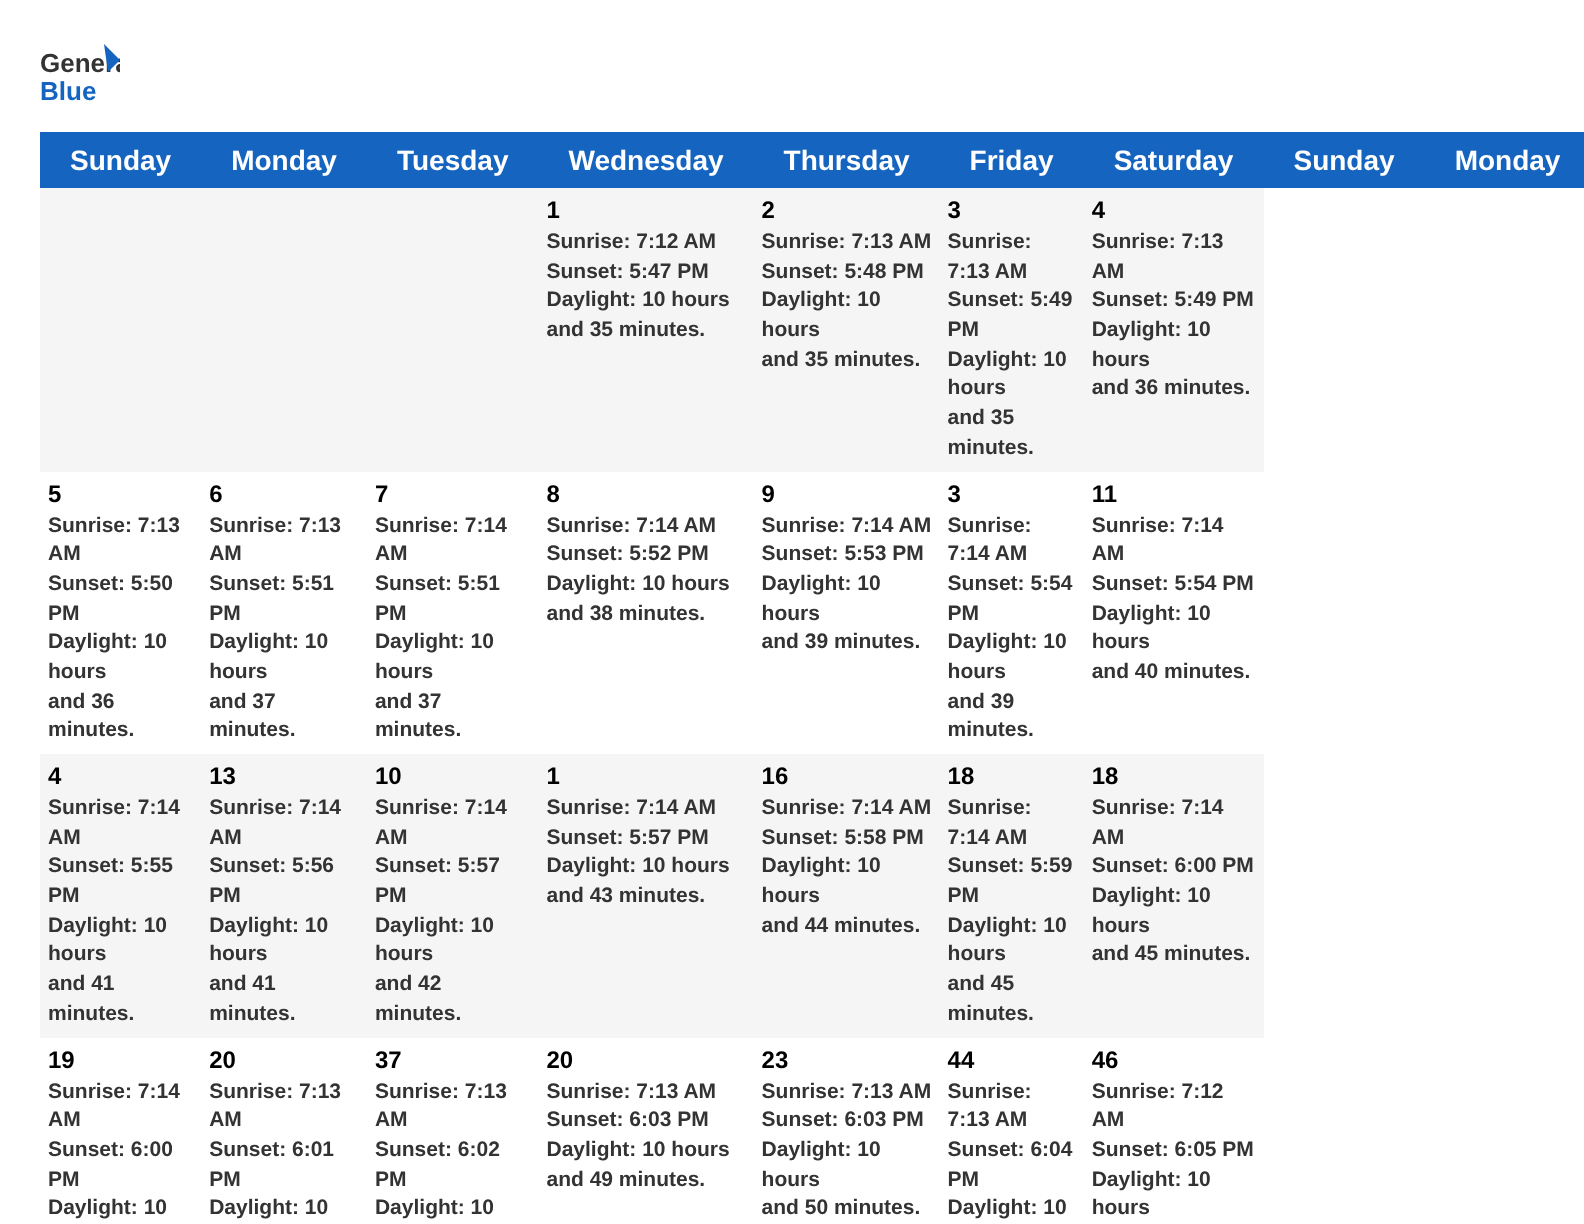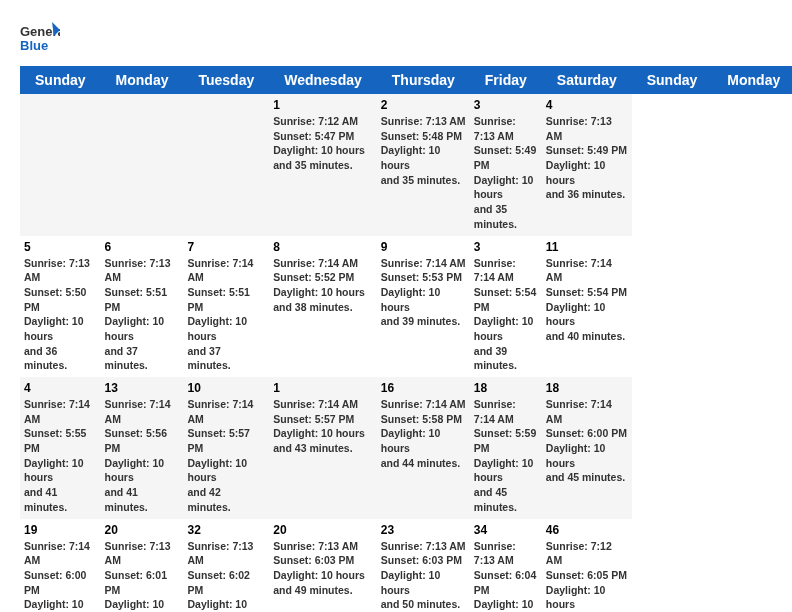--- a/index.html
+++ b/index.html
@@ -199,33 +199,33 @@
       <tr>
         <td>
           <span class="day-number">19</span>
           <div class="day-info">Sunrise: 7:14 AM<br>Sunset: 6:00 PM<br>Daylight: 10 hours<br>and 46 minutes.</div>
         </td>
         <td>
           <span class="day-number">20</span>
           <div class="day-info">Sunrise: 7:13 AM<br>Sunset: 6:01 PM<br>Daylight: 10 hours<br>and 47 minutes.</div>
         </td>
         <td>
-          <span class="day-number">32</span>
+          <span class="day-number">37</span>
           <div class="day-info">Sunrise: 7:13 AM<br>Sunset: 6:02 PM<br>Daylight: 10 hours<br>and 48 minutes.</div>
         </td>
         <td>
           <span class="day-number">20</span>
           <div class="day-info">Sunrise: 7:13 AM<br>Sunset: 6:03 PM<br>Daylight: 10 hours<br>and 49 minutes.</div>
         </td>
         <td>
           <span class="day-number">23</span>
           <div class="day-info">Sunrise: 7:13 AM<br>Sunset: 6:03 PM<br>Daylight: 10 hours<br>and 50 minutes.</div>
         </td>
         <td>
-          <span class="day-number">34</span>
+          <span class="day-number">44</span>
           <div class="day-info">Sunrise: 7:13 AM<br>Sunset: 6:04 PM<br>Daylight: 10 hours<br>and 51 minutes.</div>
         </td>
         <td>
           <span class="day-number">46</span>
           <div class="day-info">Sunrise: 7:12 AM<br>Sunset: 6:05 PM<br>Daylight: 10 hours<br>and 52 minutes.</div>
         </td>
       </tr>
     </tbody>
 </table>
 

